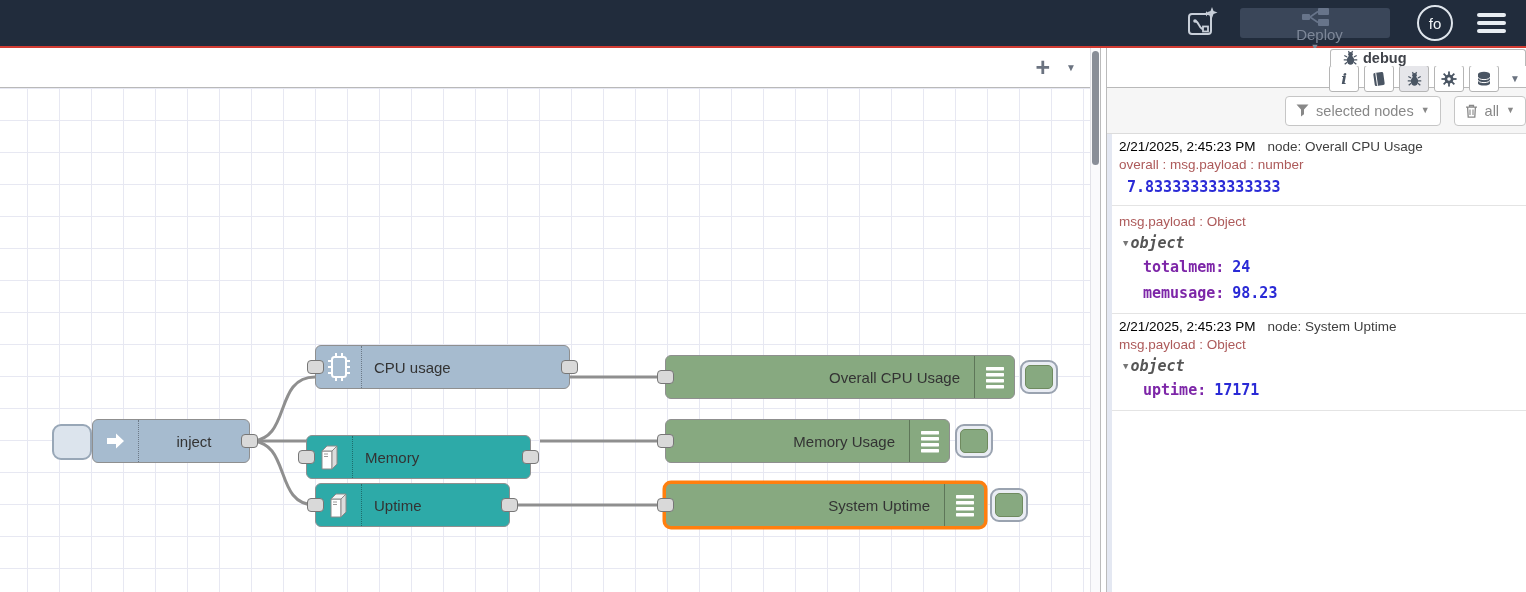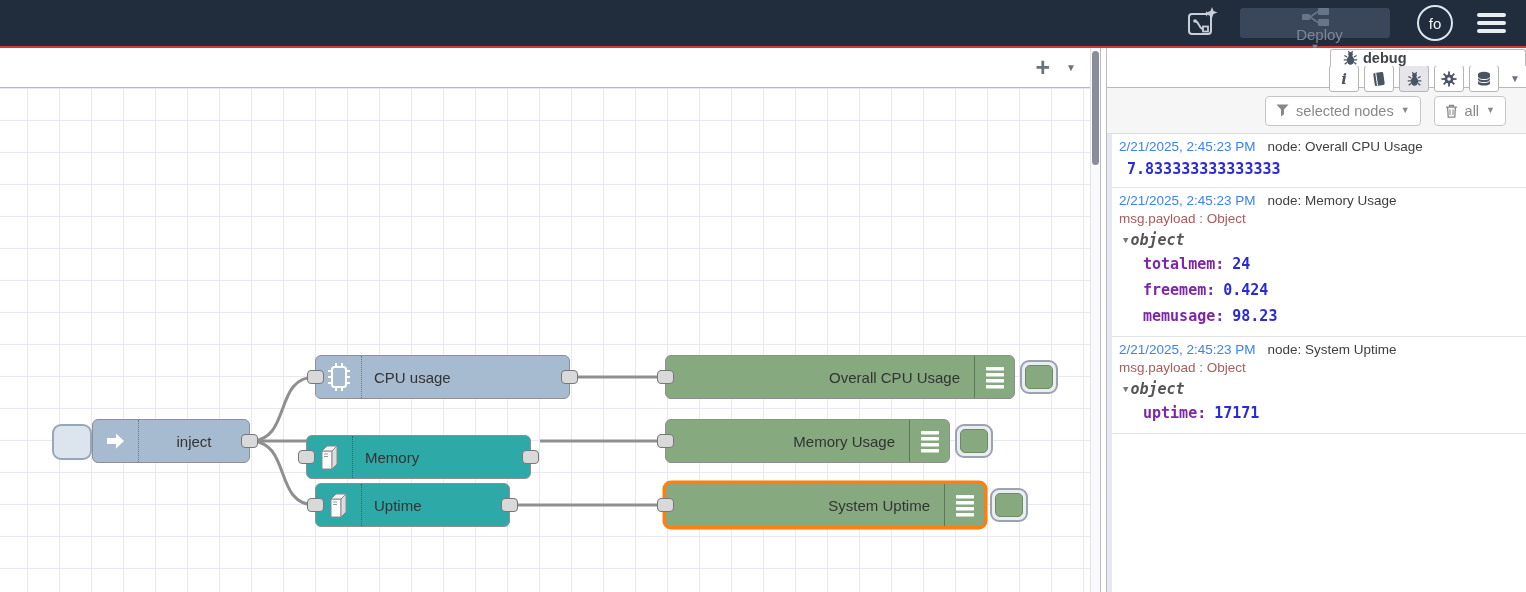--- a/index.html
+++ b/index.html
@@ -76,28 +76,28 @@
             padding-left:12px; gap:5px; font-weight:bold; font-size:14.5px; color:#40434a;
             position:relative; top:1px; z-index:1; }
   .sb-tools { margin-left:auto; display:flex; align-items:center; gap:5px; padding-bottom:7px; padding-right:6px; }
   .sq-btn { width:30px; height:27px; border:1px solid #b5b5b5; border-radius:3px; background:#fff;
             display:flex; align-items:center; justify-content:center; color:#4a5563; }
   .sq-btn.active { background:#e6e6ea; }
   .sq-btn .info-i { font-family:"DejaVu Serif", serif; font-weight:bold; font-style:italic; font-size:15px; }
   .sb-tab-chev { color:#6b7380; font-size:10px; margin-left:6px; }
 
   .sb-toolbar { height:46px; background:#f6f6f6; border-bottom:1px solid #dcdcdc;
-                display:flex; align-items:center; justify-content:flex-end; gap:13px; padding-right:20px; }
+                display:flex; align-items:center; justify-content:flex-end; gap:13px; }
   .pill-btn { height:30px; background:#fff; border:1px solid #c6c6c6; border-radius:4px;
               display:flex; align-items:center; gap:7px; padding:0 10px; color:#888; font-size:14.5px; }
 
   .debug-list { flex:1; border-left:5px solid #e4e8f2; overflow:hidden; }
   .dmsg { border-bottom:1px solid #e4e4e4; padding:5px 4px 7px 7px; }
   .dmsg-hdr { font-size:13.5px; }
-  .dmsg-hdr .ts { color:#3b82f6; }
+  .dmsg-hdr .ts { color:#000000; }
   .dmsg-hdr .nname { color:#3f3f3f; margin-left:8px; }
   .dmsg-meta { font-size:13.5px; color:#ad5a5a; margin-top:3px; }
   .mono { font-family:"DejaVu Sans Mono", monospace; font-size:15px;font-weight:bold; }
   .dmsg-value { color:#2a2ad6; padding:6px 0 2px 8px; }
   .obj-row { padding:5px 0 2px 4px; color:#555; display:flex; align-items:center; gap:2px; }
   .obj-row .tri { font-size:9px; color:#777; }
   .obj-row .oname { font-style:italic; }
   .prop-row { padding:4px 0 4px 24px; }
   .prop-row .pkey { color:#7d26a8; }
   .prop-row .pval { color:#2a2ad6; margin-left:8px; }
@@ -169,21 +169,21 @@
         <div class="node c-inject" style="left:92px; top:331px; width:158px;">
           <div class="nicon">
             <svg width="20" height="20" viewBox="0 0 20 20">
               <polygon points="1,7 10,7 10,2.5 18,10 10,17.5 10,13 1,13" fill="#fff"></polygon>
             </svg>
           </div>
           <div class="nlabel center">inject</div>
           <div class="port pout"></div>
         </div>
 
-        <div class="node c-inject" style="left:315px; top:267px; width:255px;">
+        <div class="node c-inject" style="left:315px; top:257px; width:255px;">
           <div class="nicon">
             <svg width="26" height="30" viewBox="0 0 26 30">
               <rect x="6" y="5" width="14" height="20" rx="2.5" fill="none" stroke="#fff" stroke-width="2"></rect>
               <g fill="#fff">
                 <rect x="2" y="8" width="3" height="2"></rect>
                   <rect x="2" y="14" width="3" height="2"></rect>
                   <rect x="2" y="20" width="3" height="2"></rect>
                 <rect x="21" y="8" width="3" height="2"></rect>
                   <rect x="21" y="14" width="3" height="2"></rect>
                   <rect x="21" y="20" width="3" height="2"></rect>
@@ -392,40 +392,34 @@
         </div>
       </div>
 
       <div class="debug-list">
 
         <div class="dmsg">
           <div class="dmsg-hdr">
             <span class="ts">2/21/2025, 2:45:23 PM</span>
             <span class="nname">node: Overall CPU Usage</span>
           </div>
+          <div class="dmsg-meta">overall : msg.payload : number</div>
           <div class="dmsg-value mono">7.833333333333333</div>
         </div>
 
         <div class="dmsg">
-          <div class="dmsg-hdr">
-            <span class="ts">2/21/2025, 2:45:23 PM</span>
-            <span class="nname">node: Memory Usage</span>
-          </div>
           <div class="dmsg-meta">msg.payload : Object</div>
           <div class="obj-row mono">
             <span class="tri">▼</span>
             <span class="oname">object</span>
           </div>
           <div class="prop-row mono">
             <span class="pkey">totalmem:</span><span class="pval">24</span>
           </div>
           <div class="prop-row mono">
-            <span class="pkey">freemem:</span><span class="pval">0.424</span>
-          </div>
-          <div class="prop-row mono">
             <span class="pkey">memusage:</span><span class="pval">98.23</span>
           </div>
         </div>
 
         <div class="dmsg">
           <div class="dmsg-hdr">
             <span class="ts">2/21/2025, 2:45:23 PM</span>
             <span class="nname">node: System Uptime</span>
           </div>
           <div class="dmsg-meta">msg.payload : Object</div>

